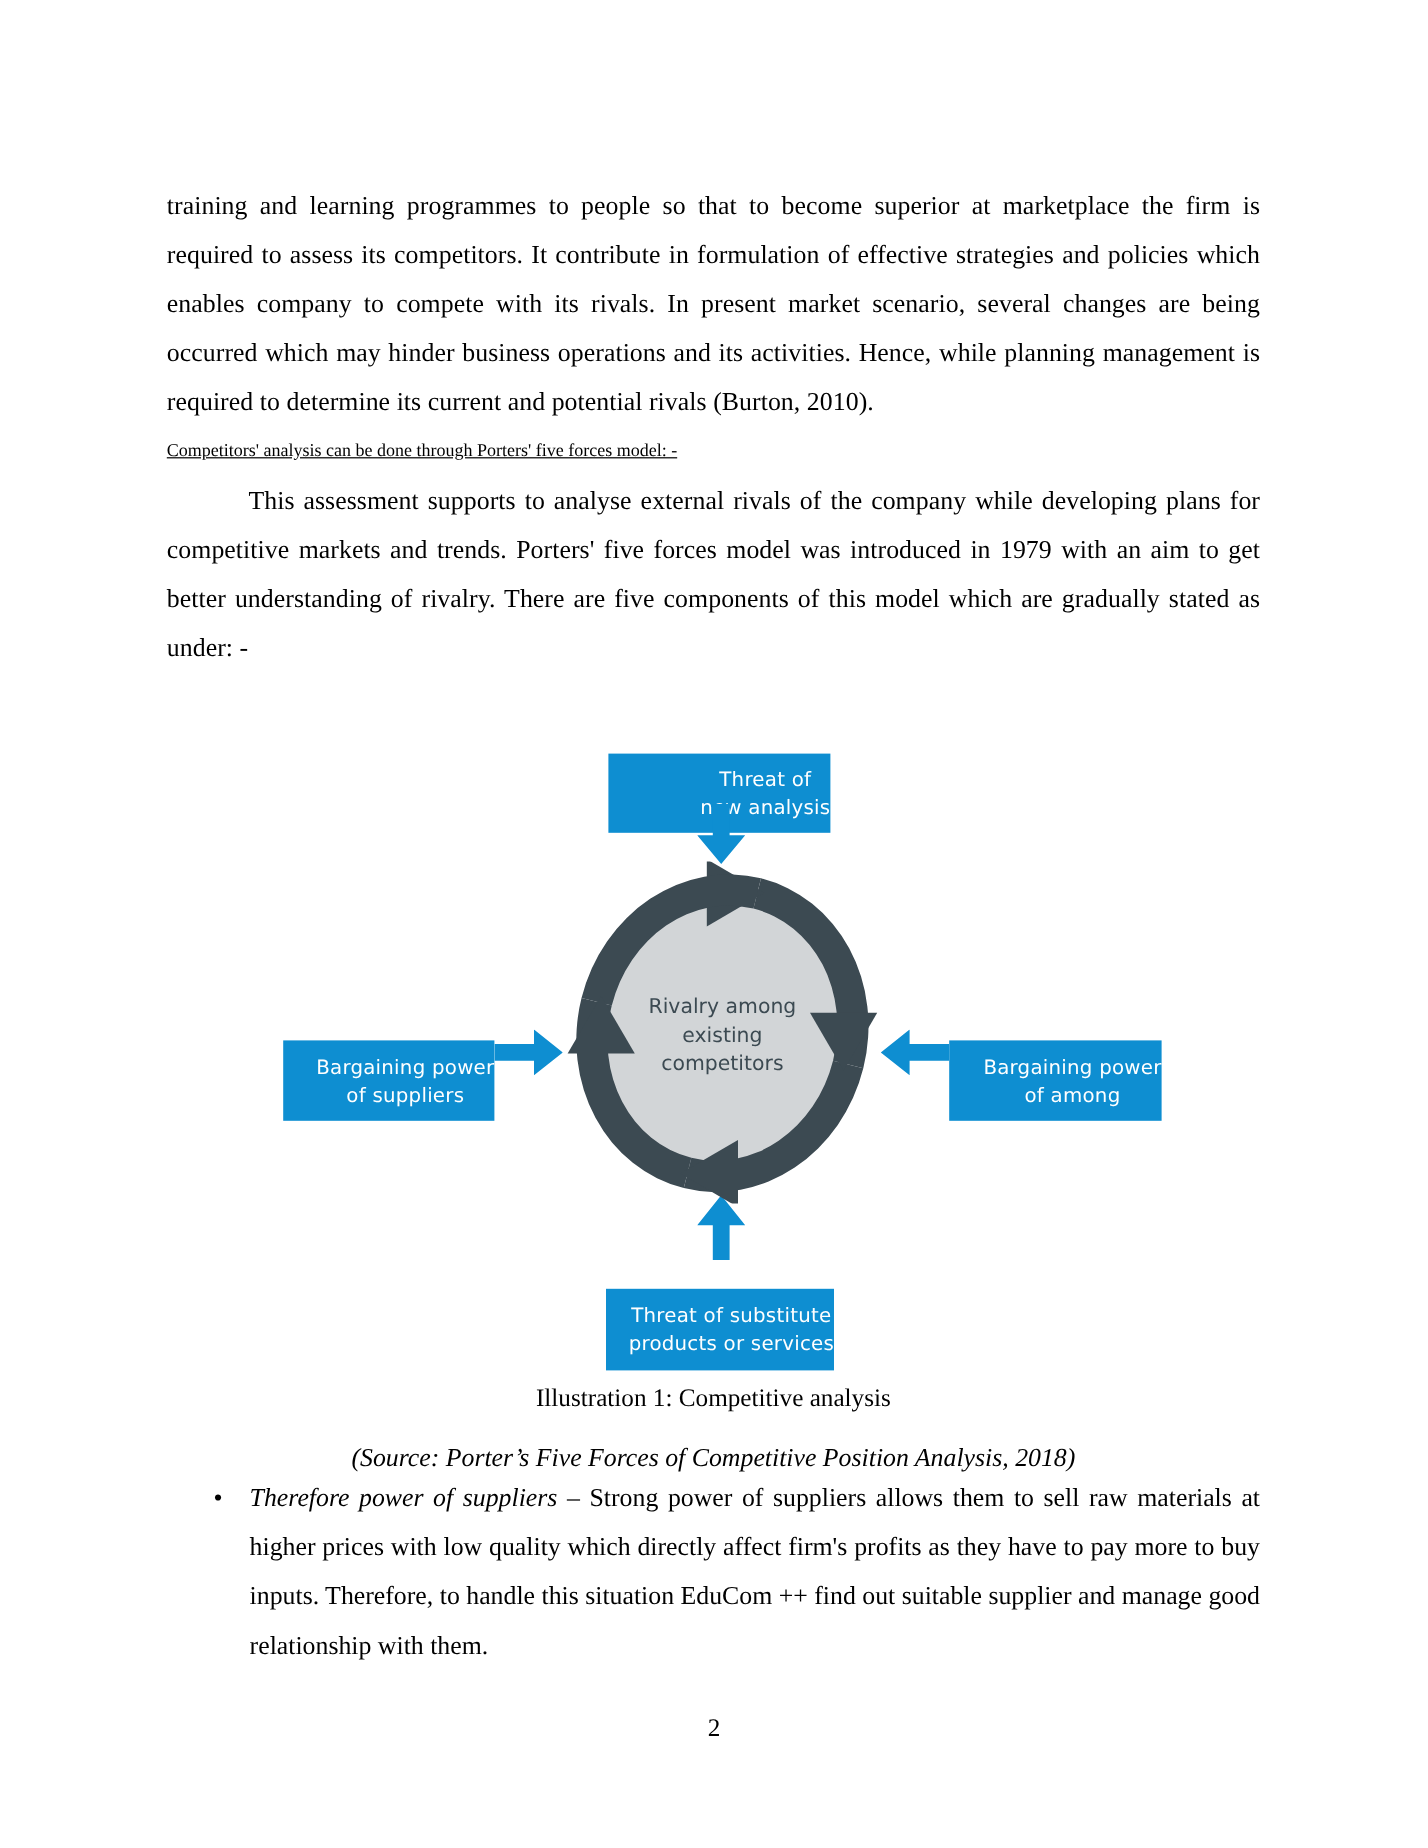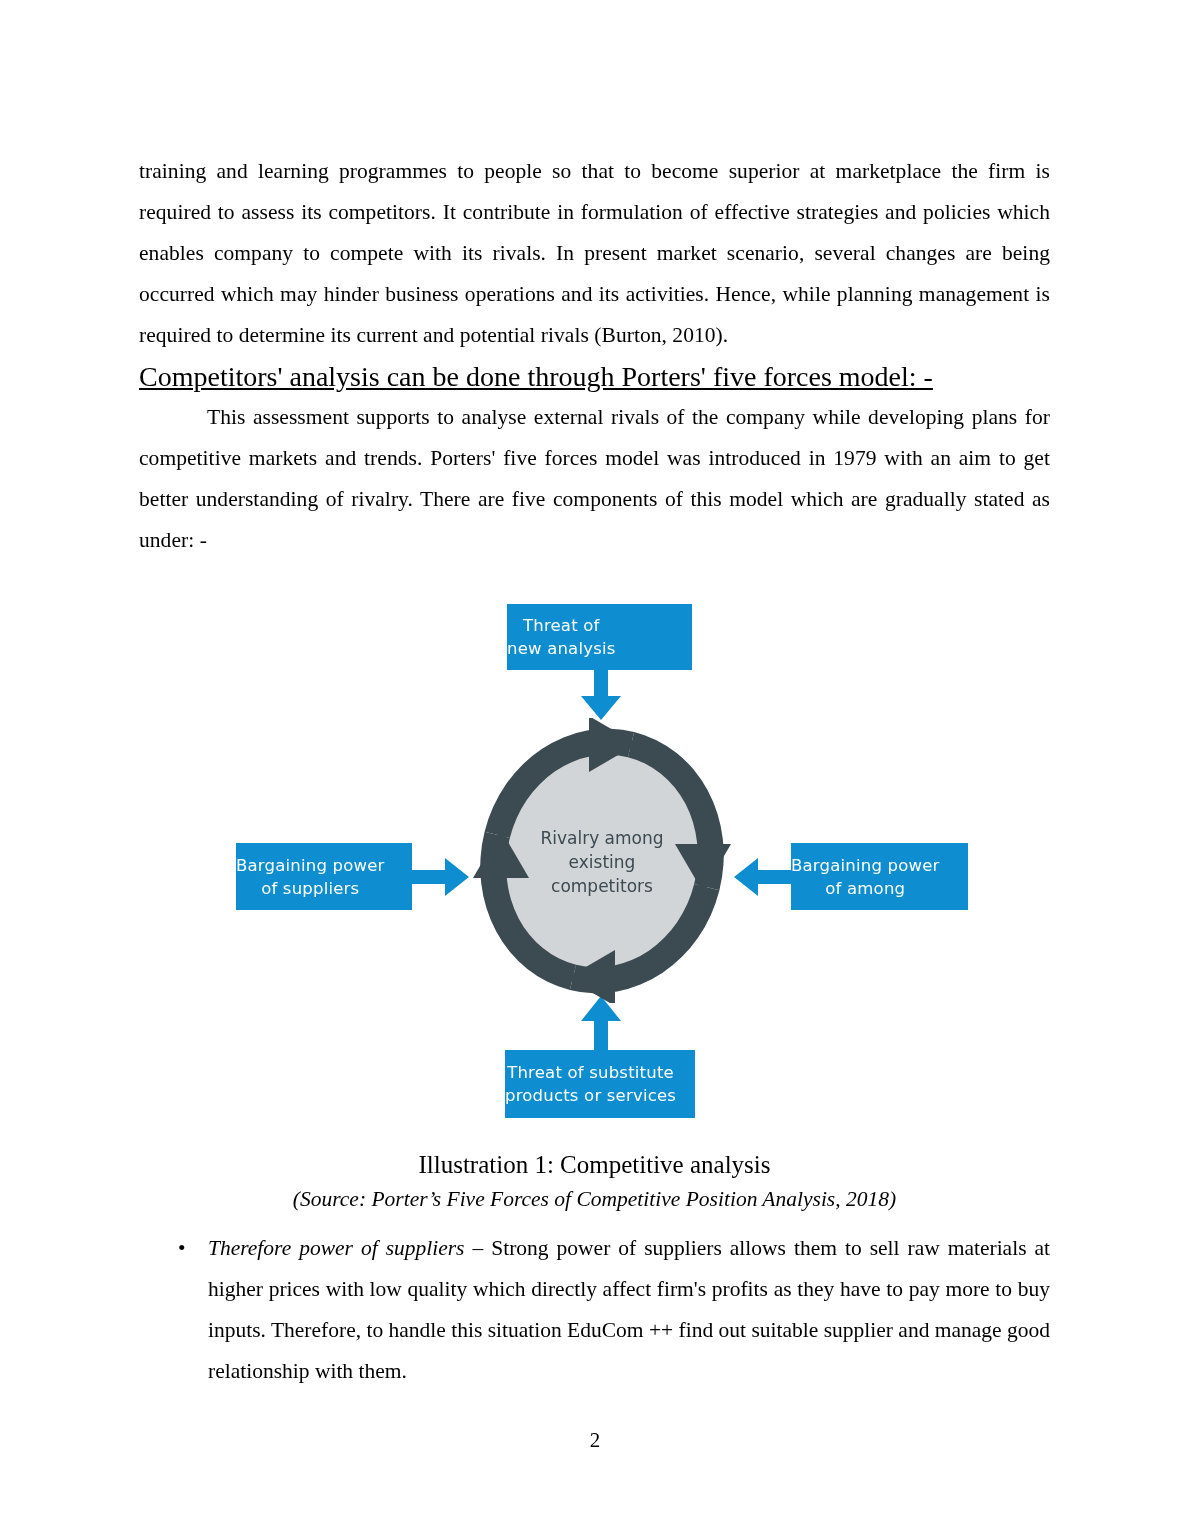--- a/index.html
+++ b/index.html
@@ -38,21 +38,21 @@
     text-justify: inter-word;
     letter-spacing: 0.05px;
   }
 
   p.body-text.indent-first {
     text-indent: 68px;
   }
 
   .underlined-lead {
     margin: 0;
-    font-size: 28px;
+    font-size: 15px;
     line-height: 41px;
     text-align: left;
   }
   .underlined-lead span.u {
     text-decoration: underline;
   }
 
   
   .figure {
     position: absolute;
@@ -66,22 +66,23 @@
     position: absolute;
     background: #0e8ed1;
     color: #ffffff;
     font-family: "DejaVu Sans", "Liberation Sans", sans-serif;
     font-size: 16.5px;
     line-height: 23px;
     text-align: center;
     letter-spacing: 0.2px;
     display: flex;
     align-items: center;
-    justify-content: flex-start;
+    justify-content: flex-end;
     box-sizing: border-box;
+    margin-top: 24px;
   }
 
   .fbox-top {
     left: 276px;
     top: 21px;
     width: 185px;
     height: 66px;
   }
   .fbox-bottom {
     left: 274px;
@@ -119,25 +120,25 @@
 
   .caption-wrap {
     position: absolute;
     left: 139px;
     top: 1148px;
     width: 911px;
     text-align: center;
   }
   .caption-1 {
     margin: 0;
-    font-size: 25px;
+    font-size: 21px;
     line-height: 34px;
   }
   .caption-2 {
-    margin: 0;
+    margin: 16px;
     font-size: 21.5px;
     line-height: 34px;
     font-style: italic;
   }
 
   
   .bullets {
     position: absolute;
     left: 139px;
     top: 1228px;

